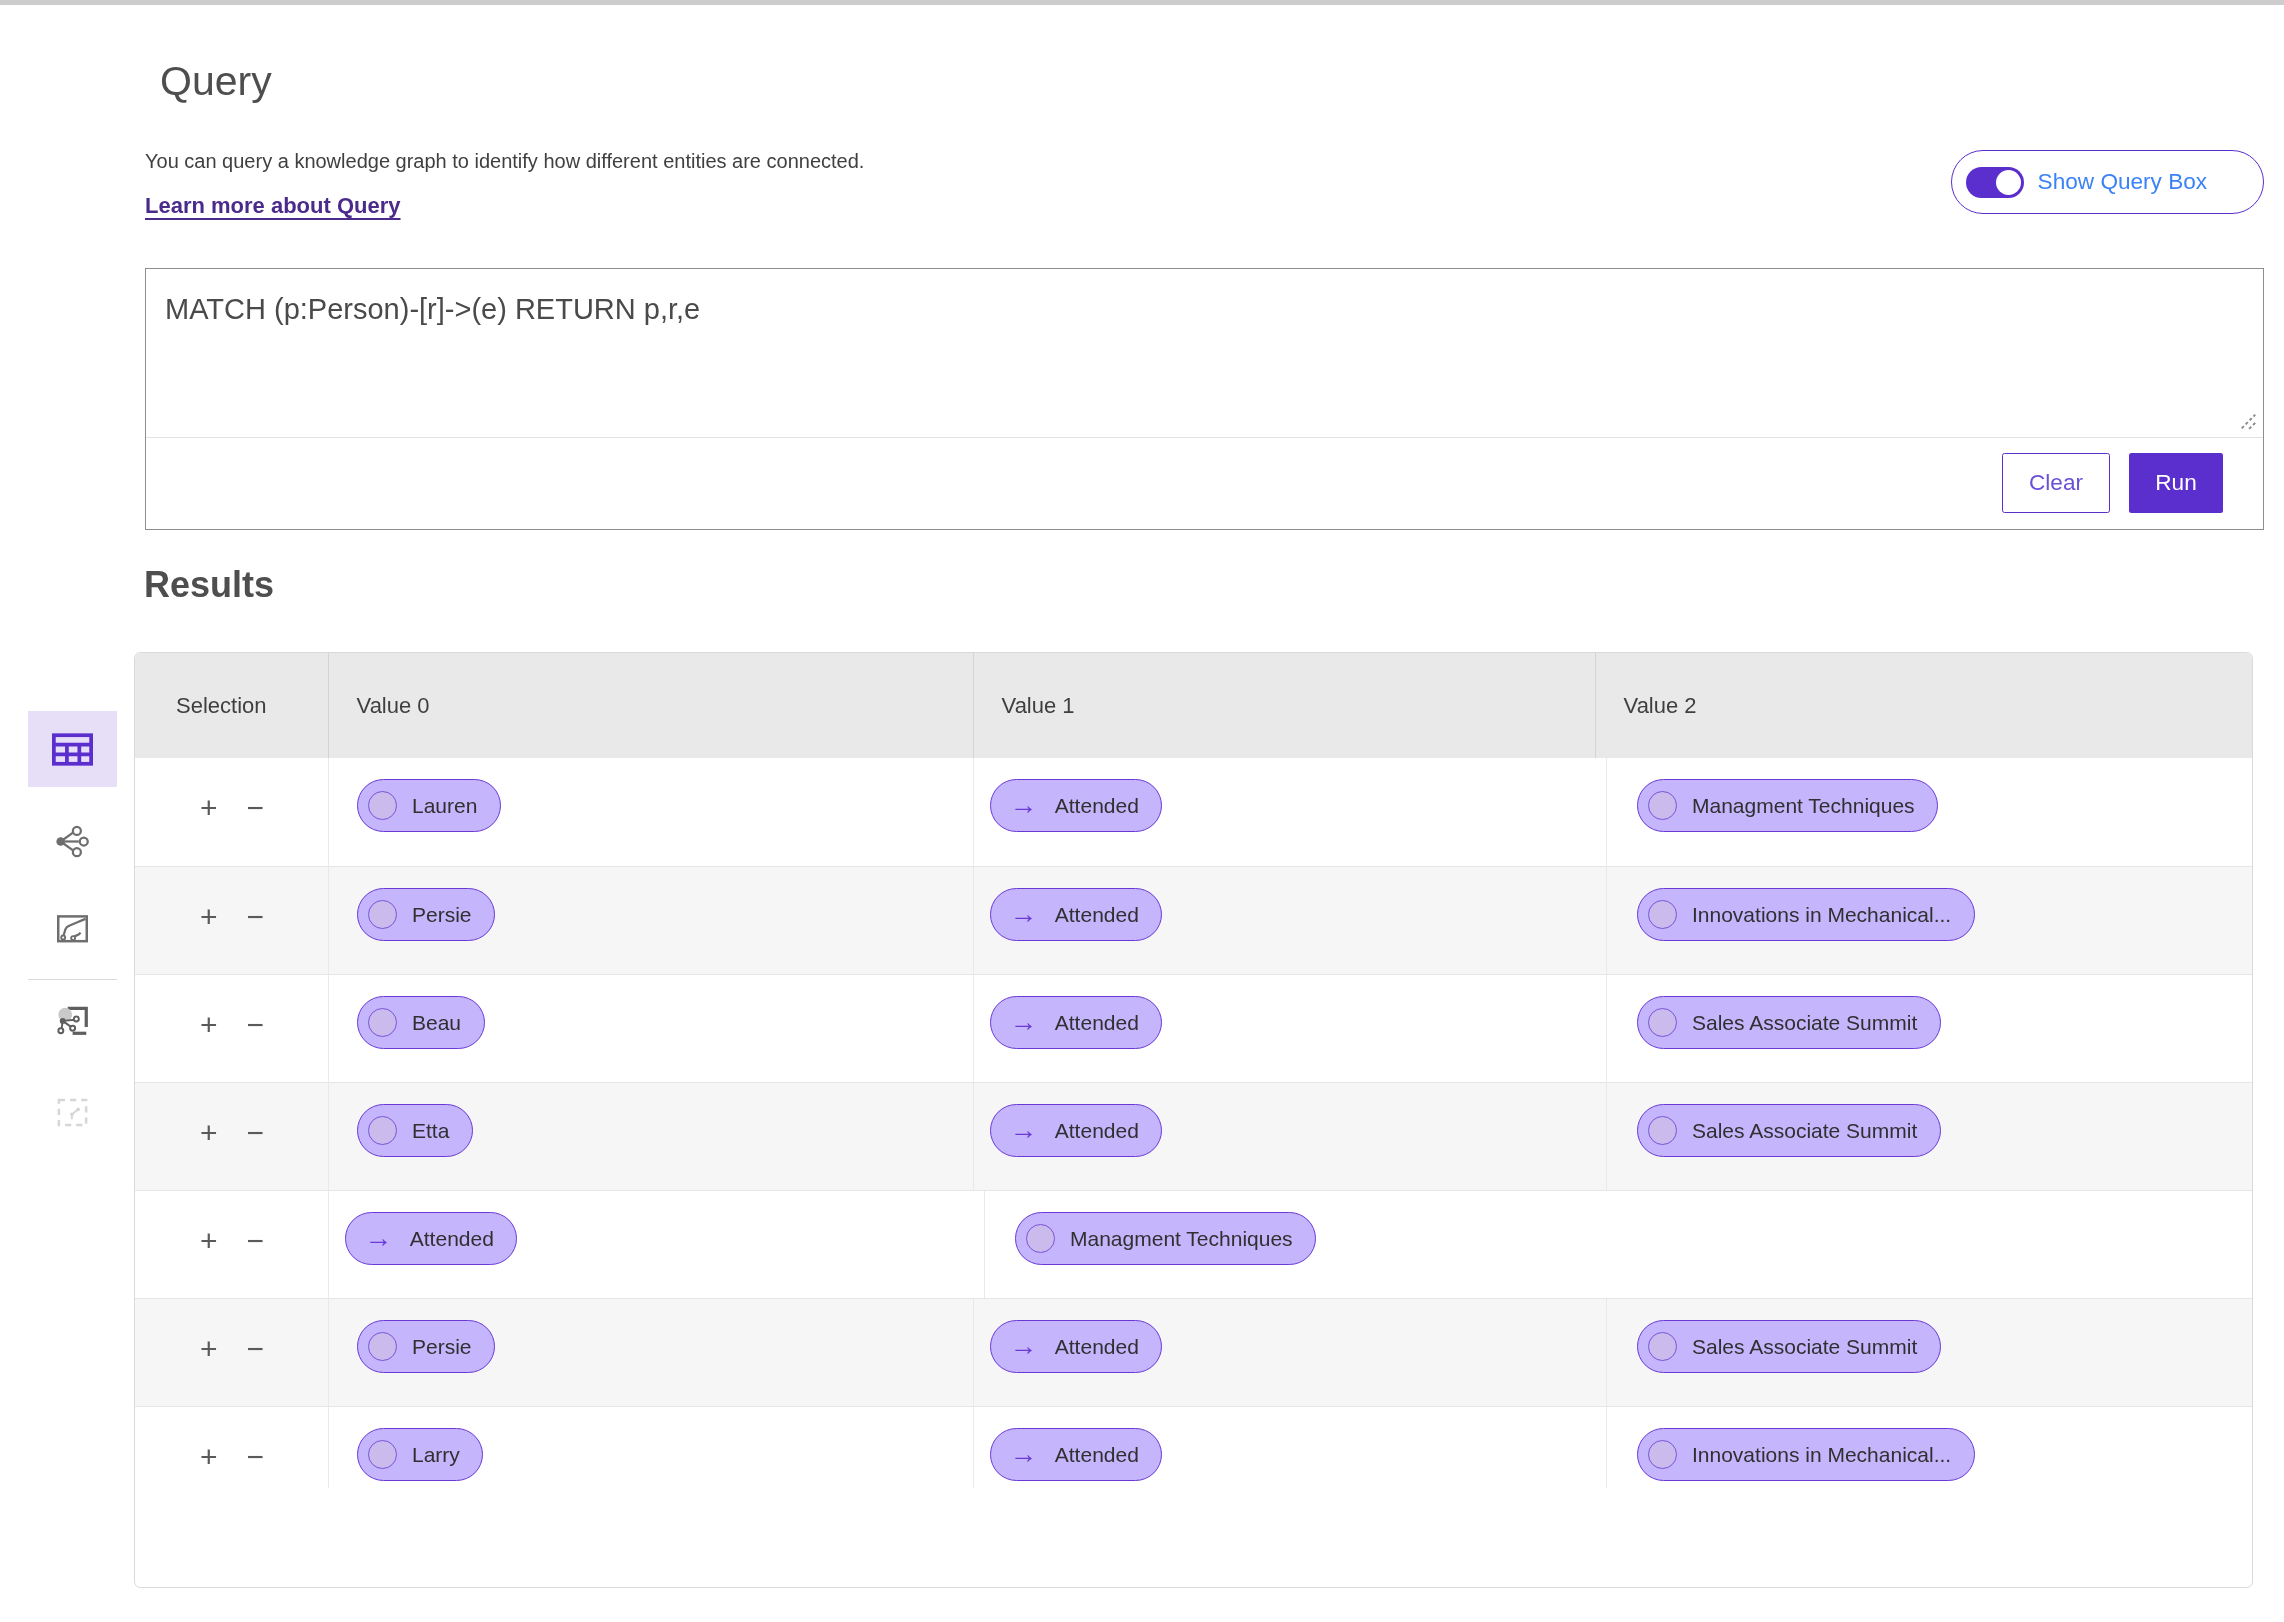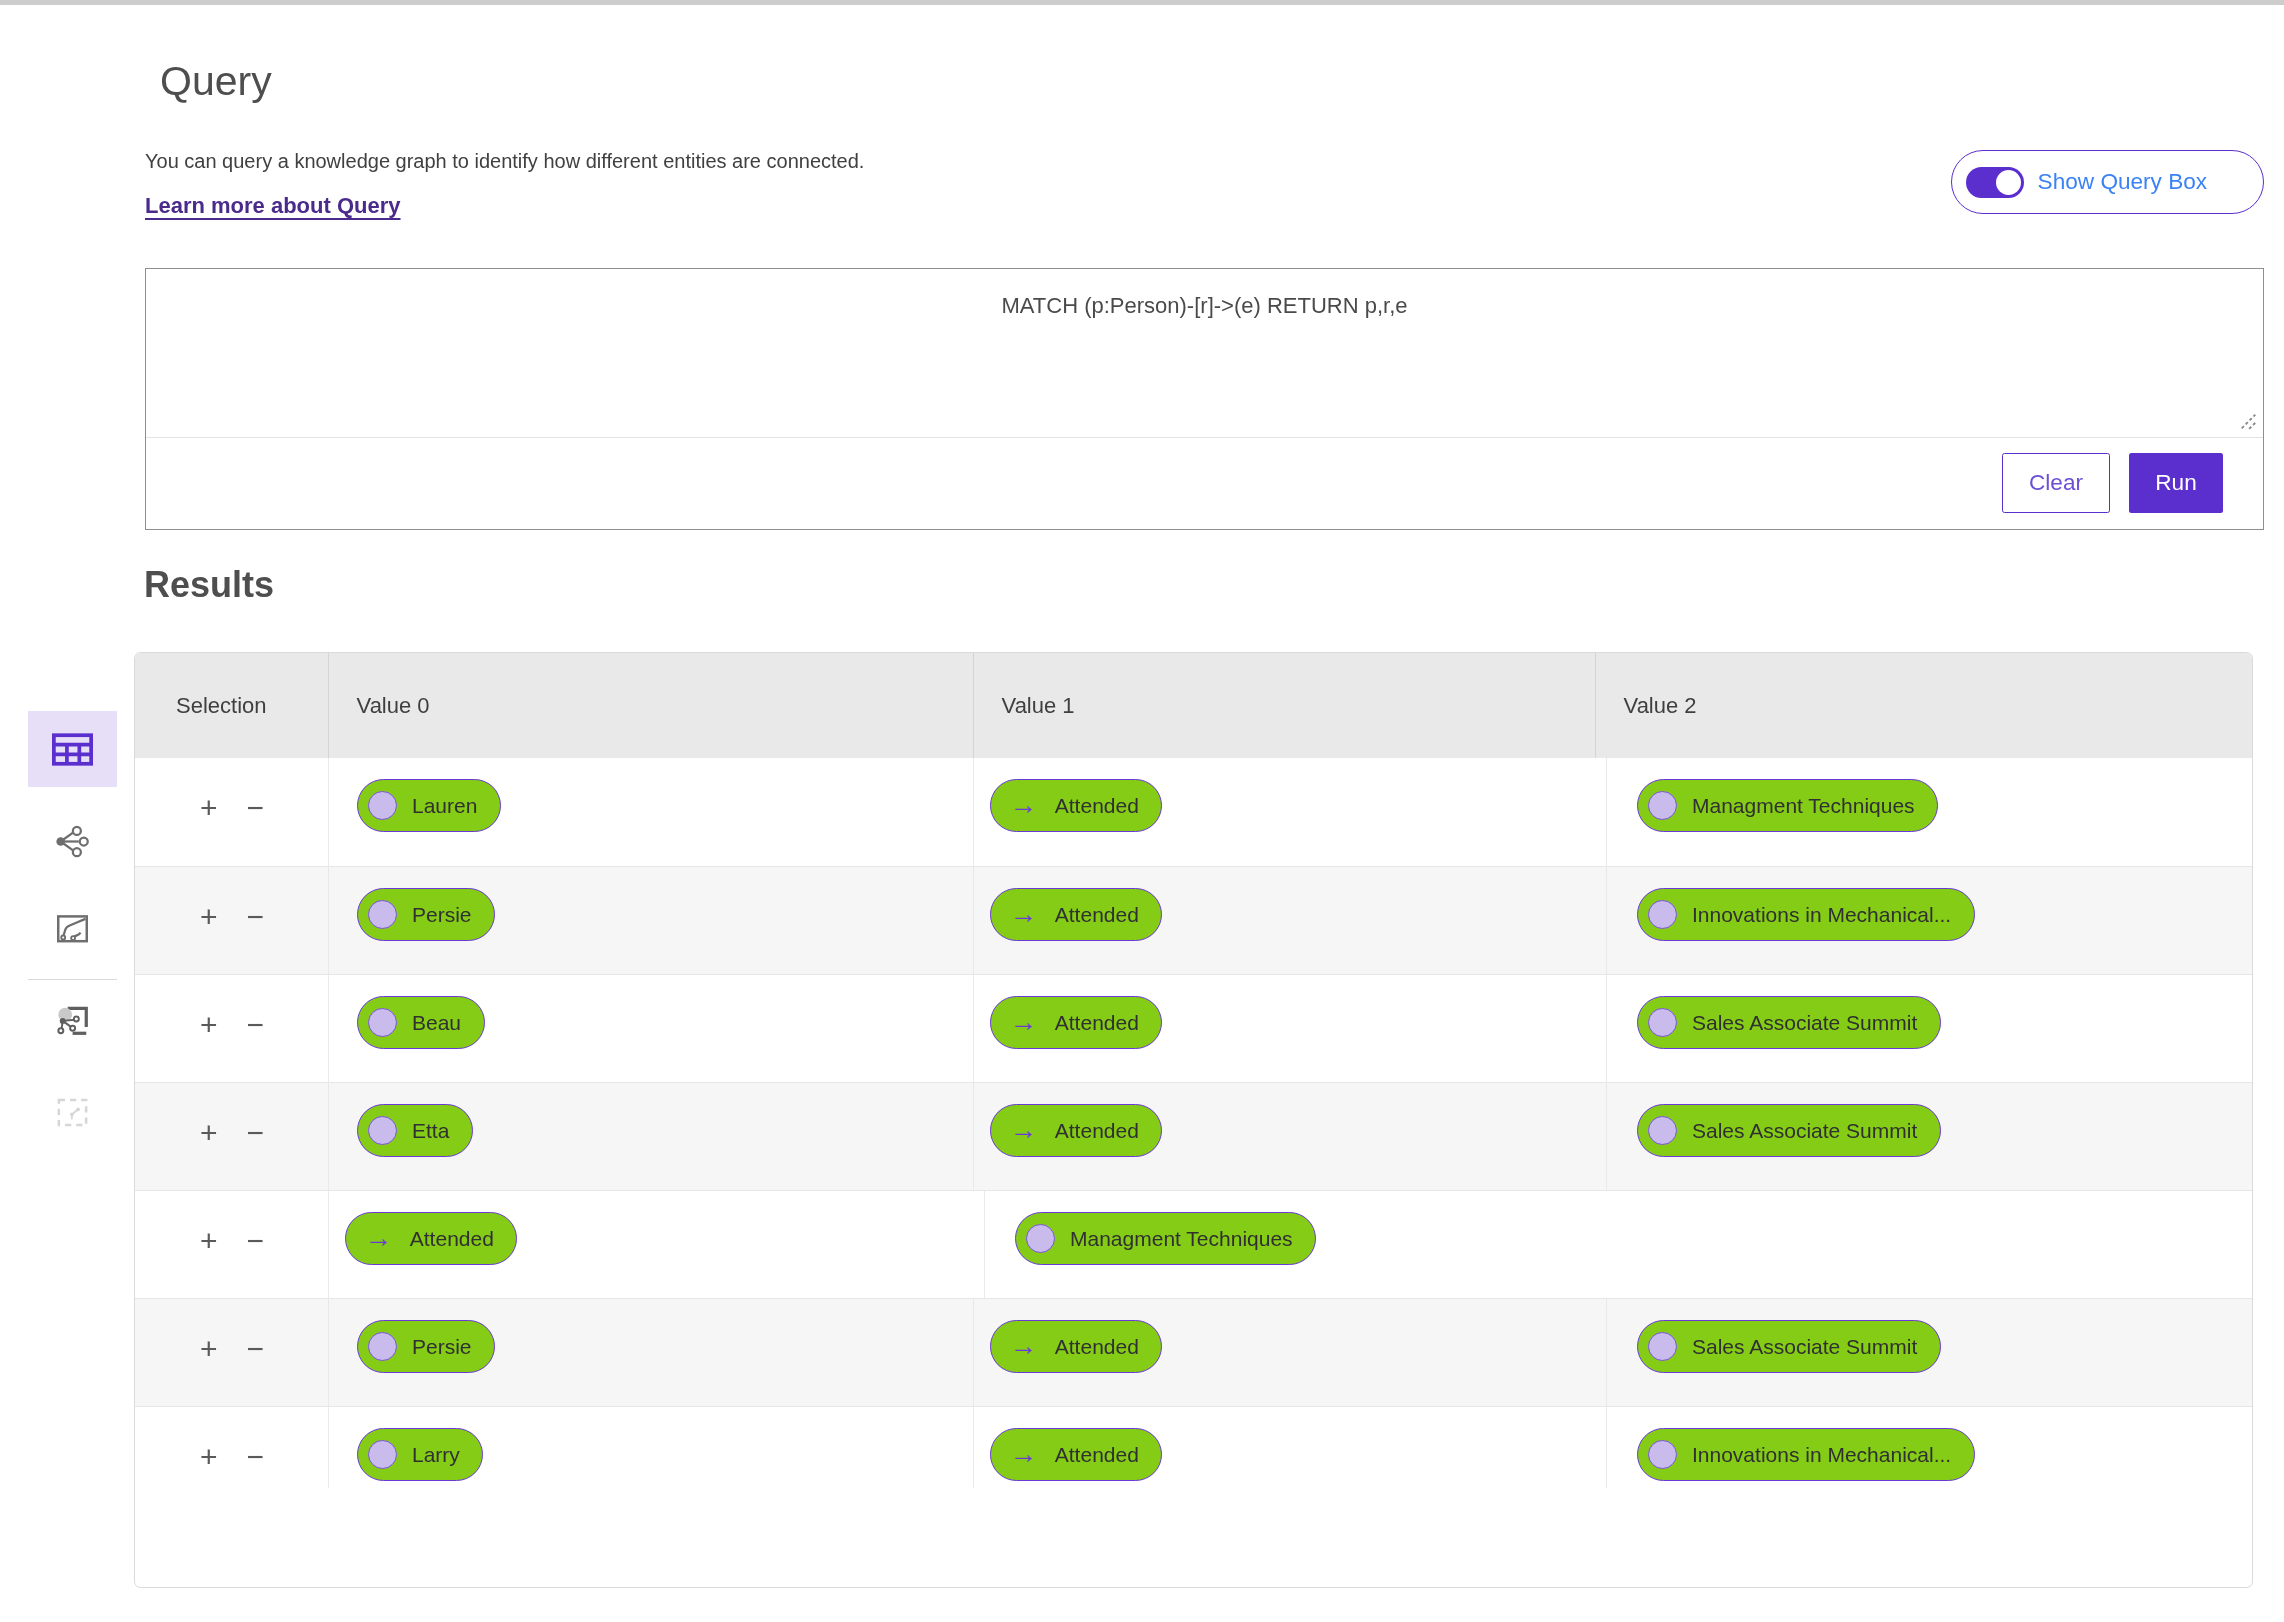--- a/index.html
+++ b/index.html
@@ -23,21 +23,21 @@
   }
   .switch { width:58px; height:31px; background:#5b2fce; border-radius:16.3px; position:relative; flex:none; }
   .switch .knob { position:absolute; right:3.1px; top:3.1px; width:25px; height:25px; background:#fff; border-radius:50%; }
   .toggle-label { font-size:22.6px; color:#3b82f6; margin-left:13.8px; white-space:nowrap; }
 
   
   .query-box { position:absolute; left:145px; top:268px; width:2119px; height:262px; border:1.3px solid #8e8e8e; background:#fff; }
   .query-input-wrap { position:relative; height:169px; border-bottom:1.3px solid #e3e3e3; }
   textarea.query-input {
     width:100%; height:100%; border:none; outline:none; resize:none; background:transparent;
-    padding:24px 19px; font-family:"Liberation Sans", sans-serif; font-size:22px; color:#4a4a4a;text-align:center;
+    padding:24px 19px; font-family:"Liberation Sans", sans-serif; font-size:29px; color:#4a4a4a;
   }
   .grip { position:absolute; right:3.8px; bottom:5px; }
   .query-actions { height:90px; display:flex; align-items:center; justify-content:flex-end; padding-right:40px; }
   .btn { font-family:"Liberation Sans", sans-serif; font-size:22.6px; border-radius:2.5px; cursor:pointer;
          display:flex; align-items:center; justify-content:center; height:60px; }
   .btn-clear { width:108px; background:#fff; border:1.9px solid #5b2fce; color:#6b4fd8; margin-right:19px; }
   .btn-run   { width:94px; background:#5b2fce; border:none; color:#ffffff; }
 
   
   .results-title { position:absolute; left:144px; top:564px; font-size:36px; font-weight:600; color:#4e4e4e; }
@@ -60,21 +60,21 @@
   .row { height:108px; display:grid; grid-template-columns:193px 645px 622px auto; background:#fff; }
   .row:nth-child(even) { background:#f6f6f6; }
   .row + .row { border-top:1.3px solid #e6e6e6; }
   .cell { padding-top:21px; }
   .cell + .cell { border-left:1.3px solid #e9e9e9; }
   .sel-cell { display:flex; gap:29px; padding-left:65px; padding-top:35px; }
   .rowbtn { font-size:30px; line-height:1; color:#5a5a5a; font-weight:300; cursor:pointer; }
   .c-v0 { padding-left:28px; } .c-v1 { padding-left:15.7px; } .c-v2 { padding-left:30px;margin-left:11px; }
 
   .pill { display:inline-flex; align-items:center; height:53px; border:1.9px solid #6b3ad6;
-          border-radius:27.6px; background:#84cc16; white-space:nowrap; cursor:pointer; }
+          border-radius:27.6px; background:#c4b5fd; white-space:nowrap; cursor:pointer; }
   .pill.entity { gap:15px; padding:0 22.6px 0 10px; }
   .pill.rel    { gap:17.5px; padding:0 22.6px 0 19px; }
   .node-dot { width:29px; height:29px; border-radius:50%; background:#c9bbeb; border:1.9px solid #7b52da; flex:none; }
   .pill-text { font-size:21px; color:#303030; }
   .rel-arrow { font-size:27.6px; color:#6b3ad6; line-height:1; transform:translateY(-1.3px); }
 
   .tfoot { height:98px; border-top:1.3px solid #dddddd; background:#fff;
            display:flex; align-items:center; justify-content:flex-end; padding-right:45px; }
   .page-range { font-size:22px; color:#8f8f8f; margin-right:69px; }
   .chev { cursor:pointer; display:flex; align-items:center; }

